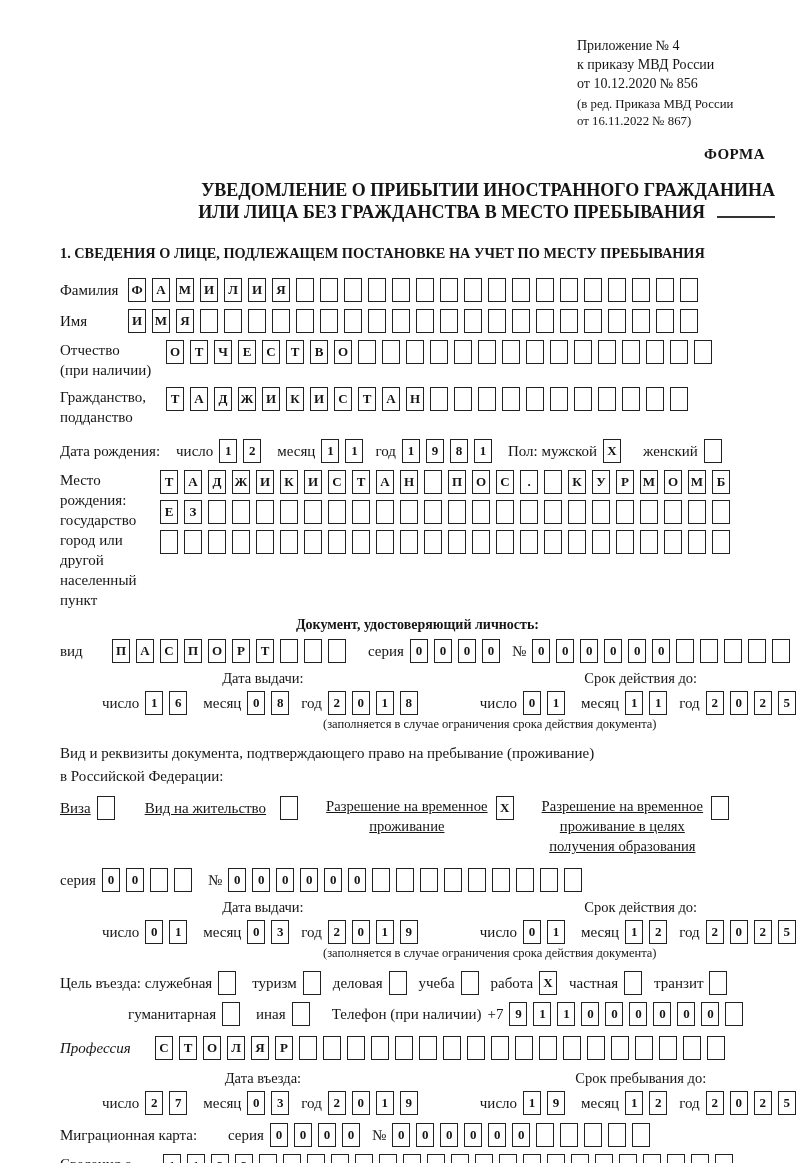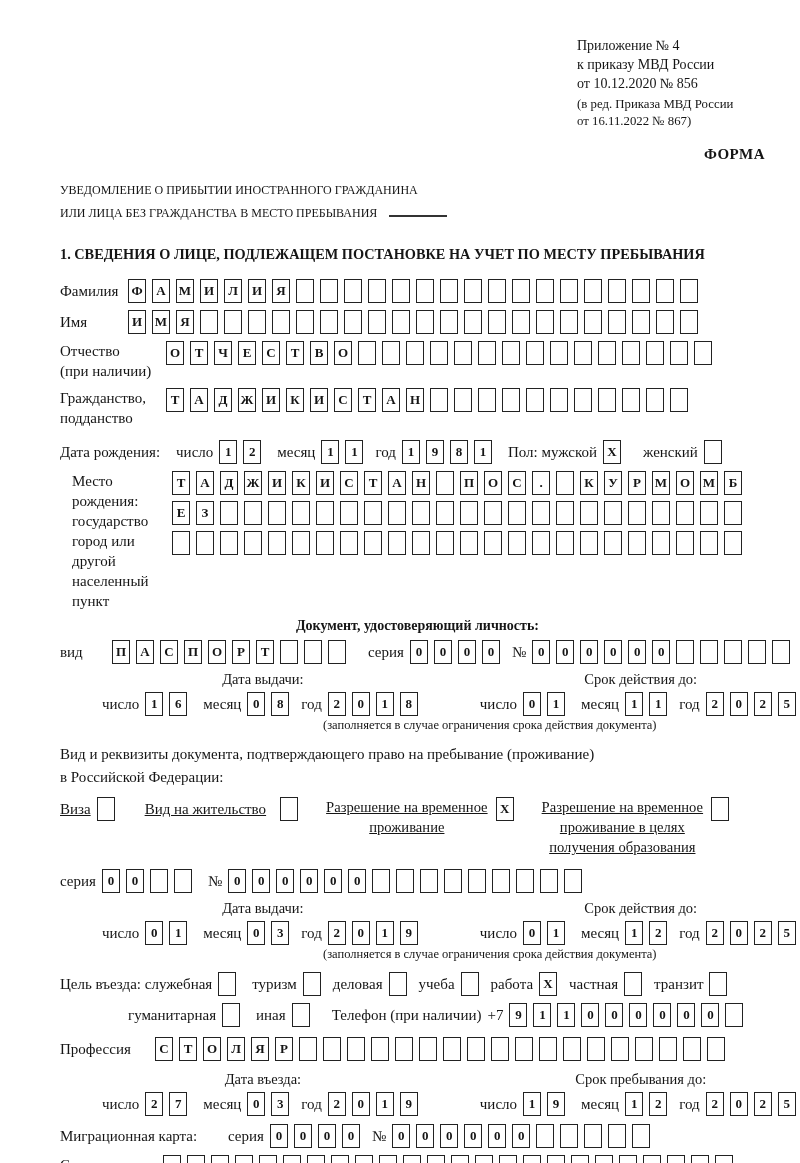--- a/index.html
+++ b/index.html
@@ -5,27 +5,27 @@
   html,body{margin:0;padding:0;background:#fff;}
   .page{
     width:800px;min-height:1163px;box-sizing:border-box;
     background:#fff;color:#151515;
     font-family:"Liberation Serif","DejaVu Serif",serif;
     padding:36px 25px 24px 60px;
   }
   .hdr-block{width:196px;margin-left:auto;margin-right:2px;font-size:14px;line-height:19px;}
   .hdr-small{font-size:12.8px;line-height:17px;margin-top:3px;}
   .form-label{text-align:right;font-weight:bold;font-size:15px;margin:16px 10px 16px 0;letter-spacing:.5px;}
-  .title{ text-align:left;font-weight:normal;font-size:12px;line-height:22px;margin:2px 0 0;}
+  .title{ text-align:right;font-weight:bold;font-size:18px;line-height:22px;margin:2px 0 0;}
   .title-blank{display:inline-block;width:58px;border-bottom:2px solid #333;height:14px;margin-left:12px;}
   .sec-heading{font-weight:bold;font-size:14.3px;margin:22px 0 16px;}
   .row{display:flex;align-items:center;margin-bottom:7px;}
   .row-top{display:flex;align-items:flex-start;margin-bottom:7px;}
   .lbl{font-size:15px;line-height:20px;flex:0 0 auto;}
-  .w68{width:68px;} .w106{width:106px;} .w100{width:100px;margin-left:12px;}
+  .w68{width:68px;} .w106{width:106px;} .w100{width:100px;}
   .cells{white-space:nowrap;display:inline-block;line-height:0;}
   .cell{
     display:inline-block;width:18px;height:24px;box-sizing:border-box;
     border:1.6px solid #222;margin-right:6px;background:#fff;
     text-align:center;font-size:13px;font-weight:bold;line-height:21px;vertical-align:middle;
   }
   .gap6{margin-right:6px;} .gap10{margin-right:10px;} .gap16{margin-right:16px;}
   .inline-lbl{font-size:15px;margin:0 6px 0 0;}
   .doc-heading{text-align:center;font-weight:bold;font-size:14px;margin:4px 0 6px;}
   .dates{display:flex;align-items:flex-start;margin:2px 0 2px;}
@@ -238,21 +238,21 @@
     <span class="inline-lbl">гуманитарная</span>
     <span class="cells gap10"><span class="cell"></span></span>
     <span class="inline-lbl">иная</span>
     <span class="cells gap16"><span class="cell"></span></span>
     <span class="inline-lbl gap10">Телефон (при наличии)</span>
     <span class="inline-lbl">+7</span>
     <span class="cells"><span class="cell">9</span><span class="cell">1</span><span class="cell">1</span><span class="cell">0</span><span class="cell">0</span><span class="cell">0</span><span class="cell">0</span><span class="cell">0</span><span class="cell">0</span><span class="cell"></span></span>
   </div>
 
   <div class="row" style="margin-top:10px;">
-    <span class="lbl" style="width:95px;">Профессия</span>
+    <span class="lbl" style="width:95px;font-style:italic;">Профессия</span>
     <span class="cells"><span class="cell">С</span><span class="cell">Т</span><span class="cell">О</span><span class="cell">Л</span><span class="cell">Я</span><span class="cell">Р</span><span class="cell"></span><span class="cell"></span><span class="cell"></span><span class="cell"></span><span class="cell"></span><span class="cell"></span><span class="cell"></span><span class="cell"></span><span class="cell"></span><span class="cell"></span><span class="cell"></span><span class="cell"></span><span class="cell"></span><span class="cell"></span><span class="cell"></span><span class="cell"></span><span class="cell"></span><span class="cell"></span></span>
   </div>
 
   <div class="dates" style="margin-top:10px;">
     <div class="dg" style="margin-left:42px;">
       <div class="dg-head">Дата въезда:</div>
       <div class="dg-line">
         <span class="inline-lbl">число</span>
         <span class="cells gap10"><span class="cell">2</span><span class="cell">7</span></span>
         <span class="inline-lbl">месяц</span>

